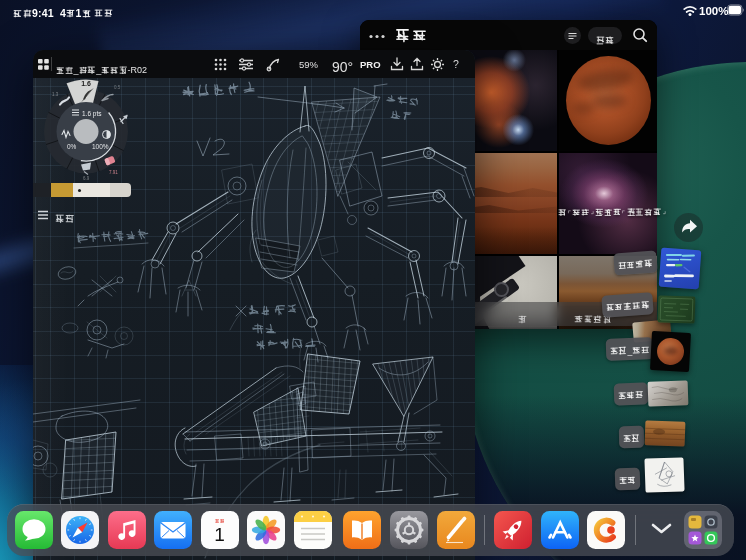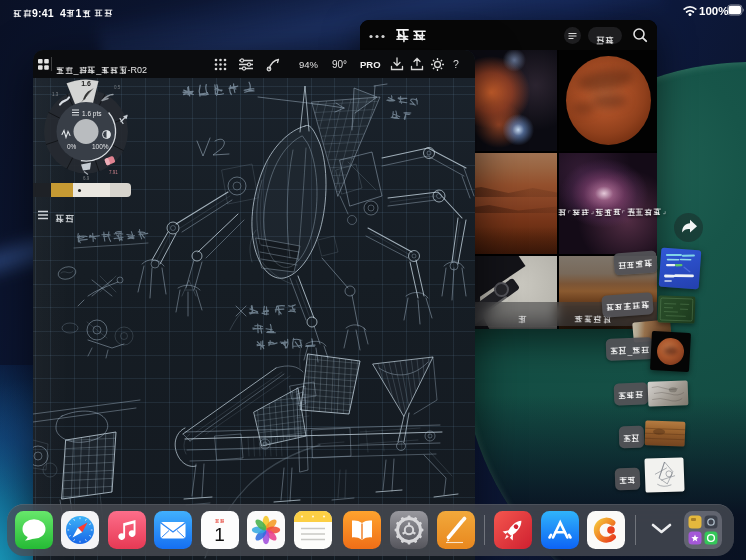--- a/index.html
+++ b/index.html
@@ -554,22 +554,22 @@
           <circle cx="11" cy="6.5" r="1.6" fill="#0b0c0e" stroke="#d8d8d8" stroke-width="1.1"></circle>
           <circle cx="6" cy="10.5" r="1.6" fill="#0b0c0e" stroke="#d8d8d8" stroke-width="1.1"></circle>
         </svg>
       </div>
       <div class="abs" style="left:233px;top:7px">
         <svg width="15" height="15">
           <path d="M3 12 C5 6 9 3 12.5 2.5 M12.5 2.5 L9.5 3.5 M12.5 2.5 L11.5 5.5" stroke="#d8d8d8" stroke-width="1.3" fill="none" stroke-linecap="round"></path>
           <circle cx="3" cy="12" r="1.8" fill="none" stroke="#d8d8d8" stroke-width="1.2"></circle>
         </svg>
       </div>
-      <div class="abs" style="left:266px;top:9px;font-size:9.5px;color:#e0e0e0">94%</div>
-      <div class="abs" style="left:299px;top:9px;font-size:10px;color:#e0e0e0">90°</div>
+      <div class="abs" style="left:266px;top:9px;font-size:9.5px;color:#e0e0e0">59%</div>
+      <div class="abs" style="left:299px;top:9px;font-size:14px;color:#e0e0e0">90°</div>
       <div class="abs" style="left:327px;top:9px;font-size:9.5px;font-weight:bold;color:#f0f0f0">PRO</div>
       <div class="abs" style="left:357px;top:7px">
         <svg width="14" height="15">
           <g stroke="#d8d8d8" stroke-width="1.3" fill="none" stroke-linecap="round">
             <path d="M7 1 V8 M4 5.5 L7 8.5 L10 5.5 M1.5 9.5 V12.5 H12.5 V9.5"></path>
           </g>
         </svg>
       </div>
       <div class="abs" style="left:377px;top:7px">
         <svg width="14" height="15">

